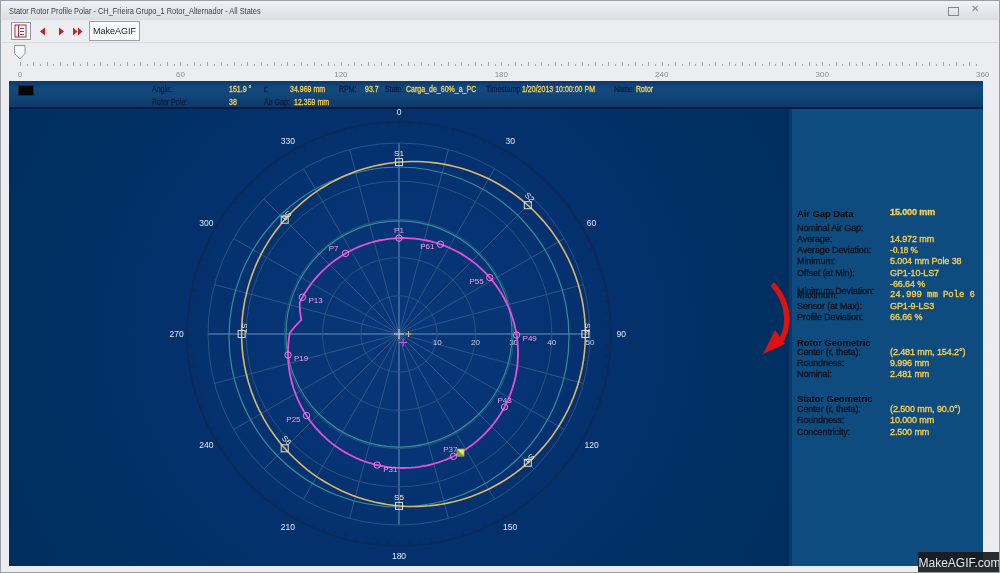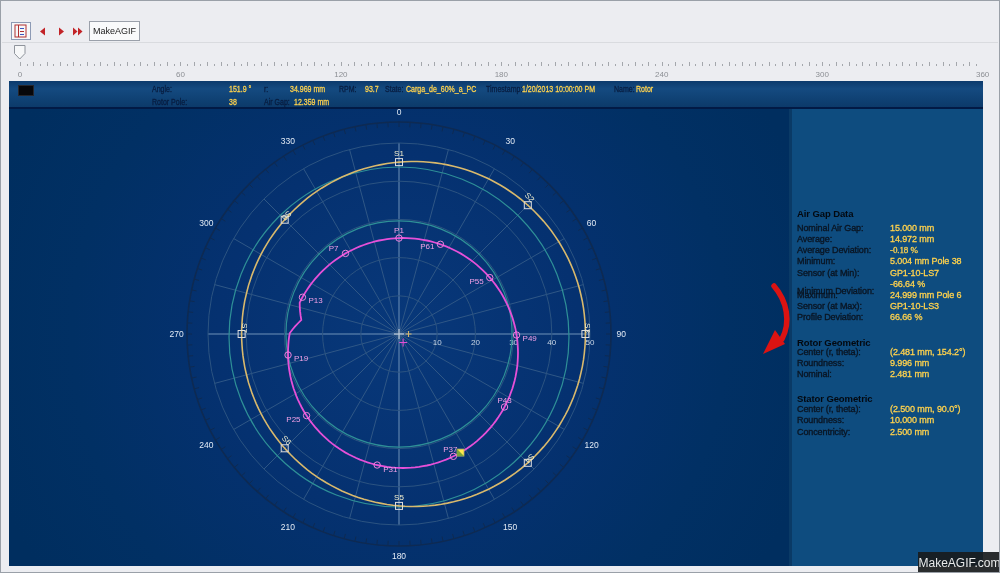--- a/index.html
+++ b/index.html
@@ -27,20 +27,25 @@
   .ptitle{position:absolute;left:5px;font-size:9.5px;font-weight:bold;color:#03080f;letter-spacing:-0.1px;white-space:nowrap;}
   .plab{position:absolute;left:5px;font-size:9px;color:#0a1523;letter-spacing:-0.1px;white-space:nowrap;-webkit-text-stroke:0.35px #0a1523;}
   .pval{position:absolute;left:98px;font-size:9px;color:#ffd24d;letter-spacing:-0.1px;white-space:nowrap;-webkit-text-stroke:0.3px #ffd24d;}
   .arrowov{position:absolute;left:748px;top:276px;width:50px;height:96px;z-index:5;}
   .watermark{position:absolute;left:917px;top:551px;width:83px;height:22px;background:rgba(24,27,29,0.92);color:#e9eaea;font-size:12px;line-height:22px;text-align:center;z-index:6;}
 </style>
 </head>
 <body>
 
 <div class="win">
+  <div class="titlebar">
+    <span class="title">Stator Rotor Profile Polar - CH_Frieira Grupo_1 Rotor_Alternador - All States</span>
+    <span class="maxbtn"></span>
+    <span class="closebtn">✕</span>
+  </div>
 
   <div class="toolbar">
     <span class="tbicon">
       <svg width="18" height="16">
         <rect x="3" y="2" width="11" height="12" fill="none" stroke="#b03030" stroke-width="1"></rect>
         <line x1="6.5" y1="2" x2="6.5" y2="14" stroke="#b03030" stroke-width="1"></line>
         <line x1="8" y1="5.5" x2="12" y2="5.5" stroke="#3a56c0" stroke-width="1"></line>
         <line x1="8" y1="8.5" x2="12" y2="8.5" stroke="#b03030" stroke-width="1"></line>
         <line x1="8" y1="11.5" x2="12" y2="11.5" stroke="#3a56c0" stroke-width="1"></line>
       </svg>
@@ -465,35 +470,35 @@
         <line x1="390.1248679258133" y1="233.53269913046256" x2="398.1248679258133" y2="233.53269913046256" stroke="#e650d8" stroke-width="1"></line>
         <line x1="394.1248679258133" y1="229.53269913046256" x2="394.1248679258133" y2="237.53269913046256" stroke="#e650d8" stroke-width="1"></line>
         <line x1="396.55" y1="225" x2="402.55" y2="225" stroke="#d9b96c" stroke-width="1"></line>
         <line x1="399.55" y1="222" x2="399.55" y2="228" stroke="#d9b96c" stroke-width="1"></line>
       </svg>
   </div>
 
   <div class="sidepanel" id="panel">
       <div class="ptitle" style="top: 99px;">Air Gap Data</div>
       <div class="plab" style="top: 114px;">Nominal Air Gap:</div>
-      <div class="pval" style="top: 114px;">15.000 mm</div>
+      <div class="pval" style="top: 98px; font-weight: bold;">15.000 mm</div>
       <div class="plab" style="top: 125.15px;">Average:</div>
       <div class="pval" style="top: 125.15px;">14.972 mm</div>
       <div class="plab" style="top: 136.3px;">Average Deviation:</div>
       <div class="pval" style="top: 136.3px; font-family: Liberation Serif, serif;">-0.18 %</div>
       <div class="plab" style="top: 147.45px;">Minimum:</div>
       <div class="pval" style="top: 147.45px;">5.004 mm  Pole 38</div>
-      <div class="plab" style="top: 158.6px;">Sensor (at Min):</div>
+      <div class="plab" style="top: 158.6px;">Offset (at Min):</div>
       <div class="pval" style="top: 158.6px;">GP1-10-LS7</div>
       <div class="plab" style="top: 177px;">Minimum Deviation:</div>
       <div class="pval" style="top: 169.75px;">-66.64 %</div>
       <div class="plab" style="top: 180.9px;">Maximum:</div>
-      <div class="pval" style="top: 180.9px;">24.999 mm  Pole 6</div>
+      <div class="pval" style="top: 180.9px; font-family: Liberation Mono, monospace;">24.999 mm  Pole 6</div>
       <div class="plab" style="top: 192.05px;">Sensor (at Max):</div>
-      <div class="pval" style="top: 192.05px;">GP1-10-LS3</div>
+      <div class="pval" style="top: 192.05px;">GP1-9-LS3</div>
       <div class="plab" style="top: 203.2px;">Profile Deviation:</div>
       <div class="pval" style="top: 203.2px;">66.66 %</div>
       <div class="ptitle" style="top: 228px;">Rotor Geometric</div>
       <div class="plab" style="top: 238px;">Center (r, theta):</div>
       <div class="pval" style="top: 238px;">(2.481 mm, 154.2°)</div>
       <div class="plab" style="top: 249px;">Roundness:</div>
       <div class="pval" style="top: 249px;">9.996 mm</div>
       <div class="plab" style="top: 260px;">Nominal:</div>
       <div class="pval" style="top: 260px;">2.481 mm</div>
       <div class="ptitle" style="top: 284px;">Stator Geometric</div>

